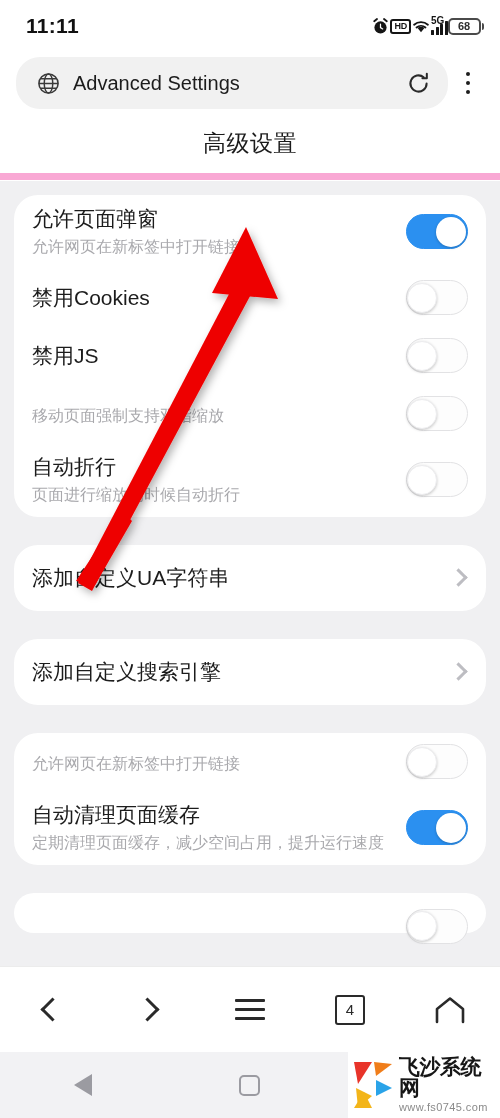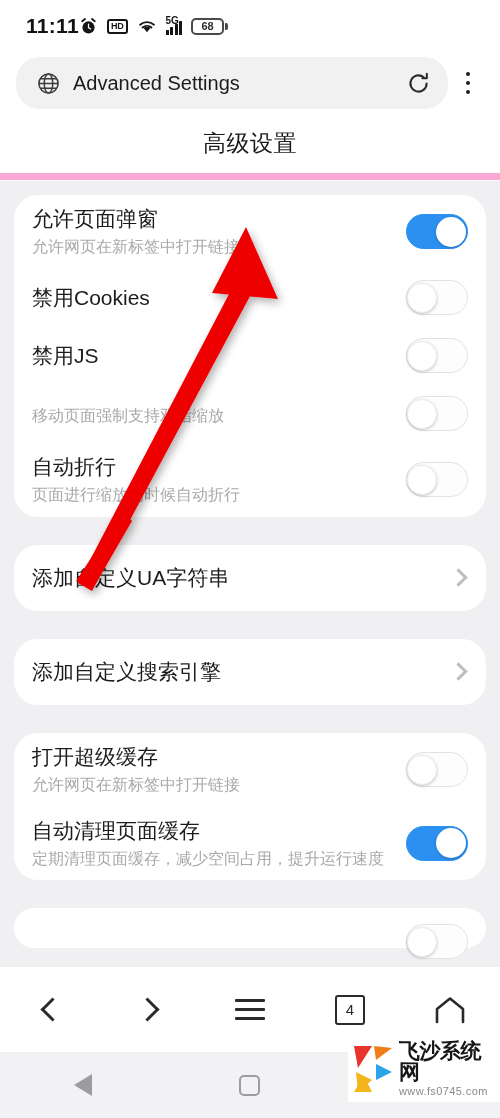--- a/index.html
+++ b/index.html
@@ -14,25 +14,26 @@
     width: 500px; height: 1118px;
     background: #ffffff;
     overflow: hidden;
   }
 
   
   .statusbar {
     position: absolute; top: 0; left: 0;
     width: 500px; height: 52px;
     display: flex; align-items: center;
+    justify-content: space-between;
     padding: 0 16px 0 26px;
     background: #ffffff;
   }
   .clock { font-size: 21px; font-weight: 600; color: #111; letter-spacing: .3px; }
-  .sysicons { display: flex; align-items: center; gap: 9px; }
+  .sysicons { display: flex; align-items: center; }
   .ic { display: block; }
   .hd-badge {
     border: 2px solid #151515; border-radius: 3px;
     font-size: 9px; font-weight: 700; color: #151515;
     padding: 1px 2px; line-height: 1; letter-spacing: -.2px;
   }
   .fiveg {
     position: relative; display: flex; align-items: flex-end; gap: 1.5px; height: 17px;
   }
   .fiveg .label {
@@ -191,21 +192,21 @@
   .tri-back {
     width: 0; height: 0;
     border-top: 11px solid transparent;
     border-bottom: 11px solid transparent;
     border-right: 18px solid #9b9ba1;
   }
   .sq-home { width: 21px; height: 21px; border: 2.5px solid #9b9ba1; border-radius: 5px; }
 
   
   .watermark {
-    position: absolute; right: 0; bottom: 16px;
+    position: absolute; right: 0; bottom: 0;
     width: 152px; height: 68px;
     background: #ffffff;
     display: flex; align-items: center;
     padding-left: 4px;
     justify-content: flex-end;
   }
   .wm-logo { flex: 0 0 auto; margin-right: 3px; }
   .wm-texts { display: flex; flex-direction: column; line-height: 1; }
   .wm-cn { font-size: 21px; font-weight: 700; color: #161616; letter-spacing: -.5px; }
   .wm-url { font-size: 11px; color: #8a8a8a; letter-spacing: .4px; margin-top: 4px; }
@@ -332,21 +333,20 @@
         <div class="row-texts">
           <div class="row-title">添加自定义搜索引擎</div>
         </div>
         <span class="chev"></span>
       </div>
     </div>
 
     <div class="card">
       <div class="row">
         <div class="row-texts">
-          <div class="row-title">打开超级缓存</div>
           <div class="row-sub">允许网页在新标签中打开链接</div>
         </div>
         <div class="toggle off">
             <span class="knob"></span>
           </div>
       </div>
 
       <div class="row">
         <div class="row-texts">
           <div class="row-title">自动清理页面缓存</div>

